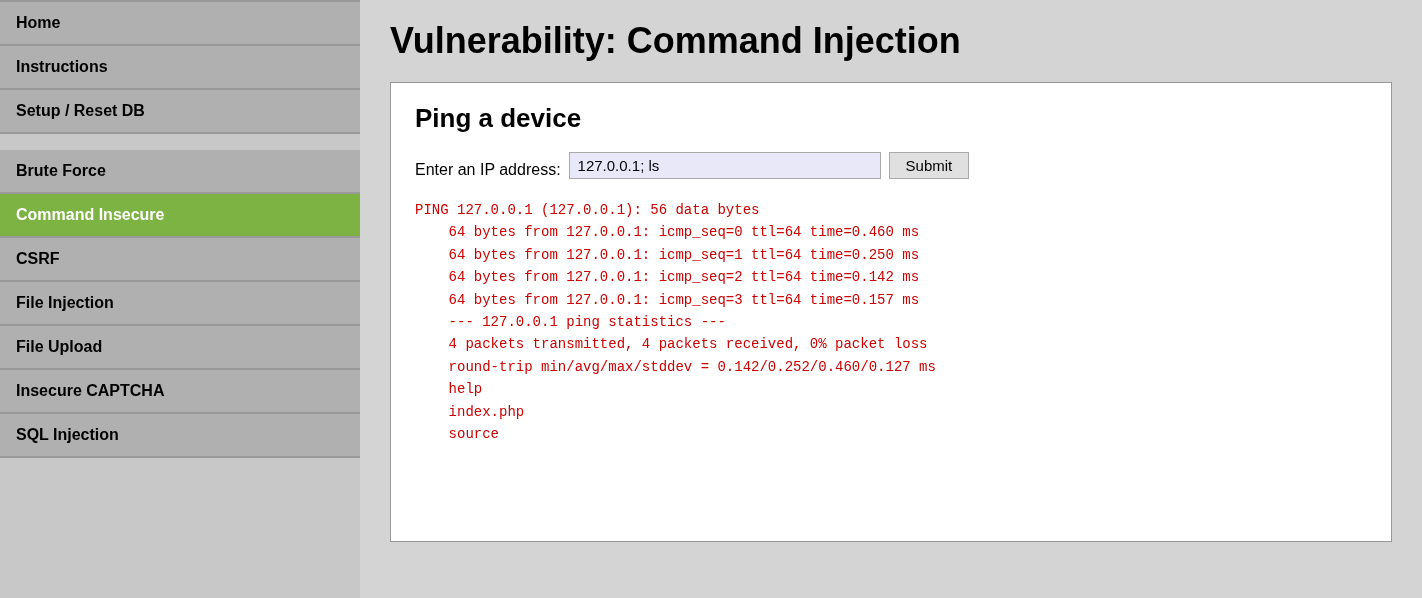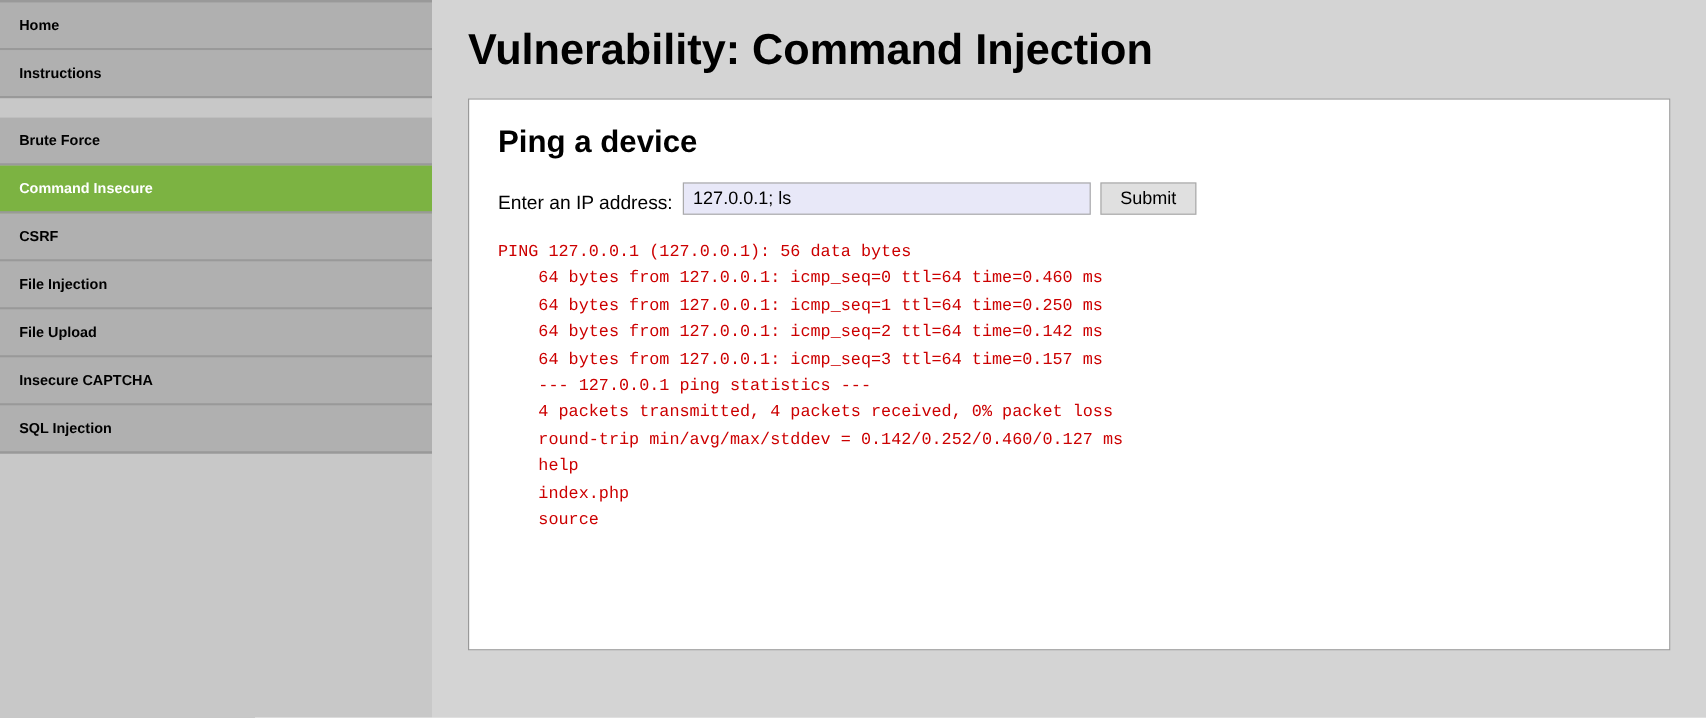--- a/index.html
+++ b/index.html
@@ -22,21 +22,21 @@
       min-width: 360px;
       background-color: #c8c8c8;
       padding-top: 0;
       display: flex;
       flex-direction: column;
     }
 
     .sidebar-item {
       display: block;
       padding: 12px 16px;
-      font-size: 12px;
+      font-size: 16px;
       font-weight: bold;
       color: #000;
       background-color: #b0b0b0;
       border-bottom: 2px solid #999;
       cursor: pointer;
       text-decoration: none;
     }
 
     .sidebar-item:first-child {
       border-top: 2px solid #999;
@@ -91,21 +91,21 @@
       font-size: 16px;
       color: #000;
       white-space: nowrap;
     }
 
     #ip-input {
       font-size: 15px;
       padding: 4px 8px;
       border: 1px solid #aaa;
       background-color: #e8e8f8;
-      width: 340px;
+      width: 312px;
       color: #000;
     }
 
     #submit-btn {
       font-size: 15px;
       padding: 4px 16px;
       background-color: #e0e0e0;
       border: 1px solid #aaa;
       cursor: pointer;
       font-weight: normal;
@@ -118,20 +118,21 @@
       line-height: 1.6;
       white-space: pre;
     }
   </style>
 </head>
 <body>
 
 <nav id="sidebar">
   <a class="sidebar-item">Home</a>
   <a class="sidebar-item">Instructions</a>
+  <a class="sidebar-item">Setup / Reset DB</a>
 
   <div class="sidebar-spacer"></div>
 
   <a class="sidebar-item">Brute Force</a>
   <a class="sidebar-item active">Command Insecure</a>
   <a class="sidebar-item">CSRF</a>
   <a class="sidebar-item">File Injection</a>
   <a class="sidebar-item">File Upload</a>
   <a class="sidebar-item">Insecure CAPTCHA</a>
   <a class="sidebar-item">SQL Injection</a>

